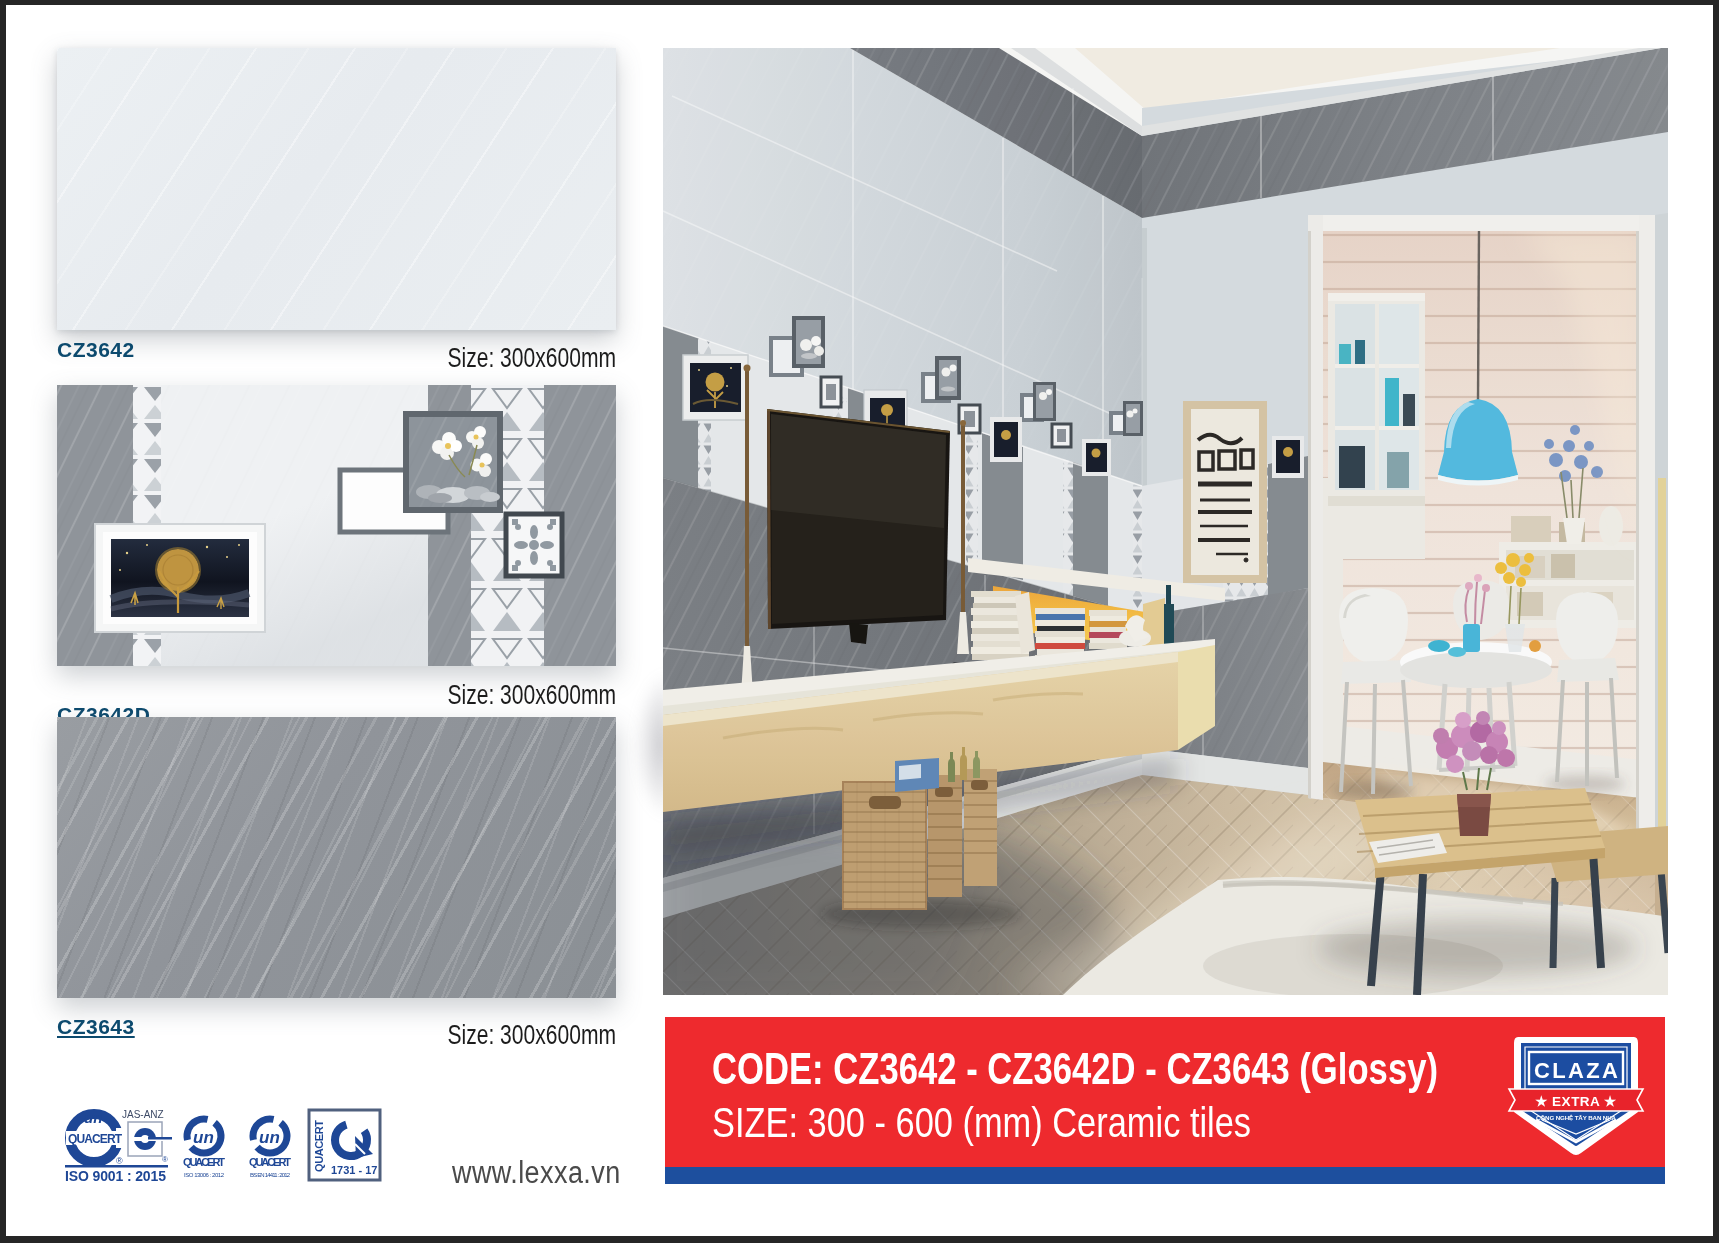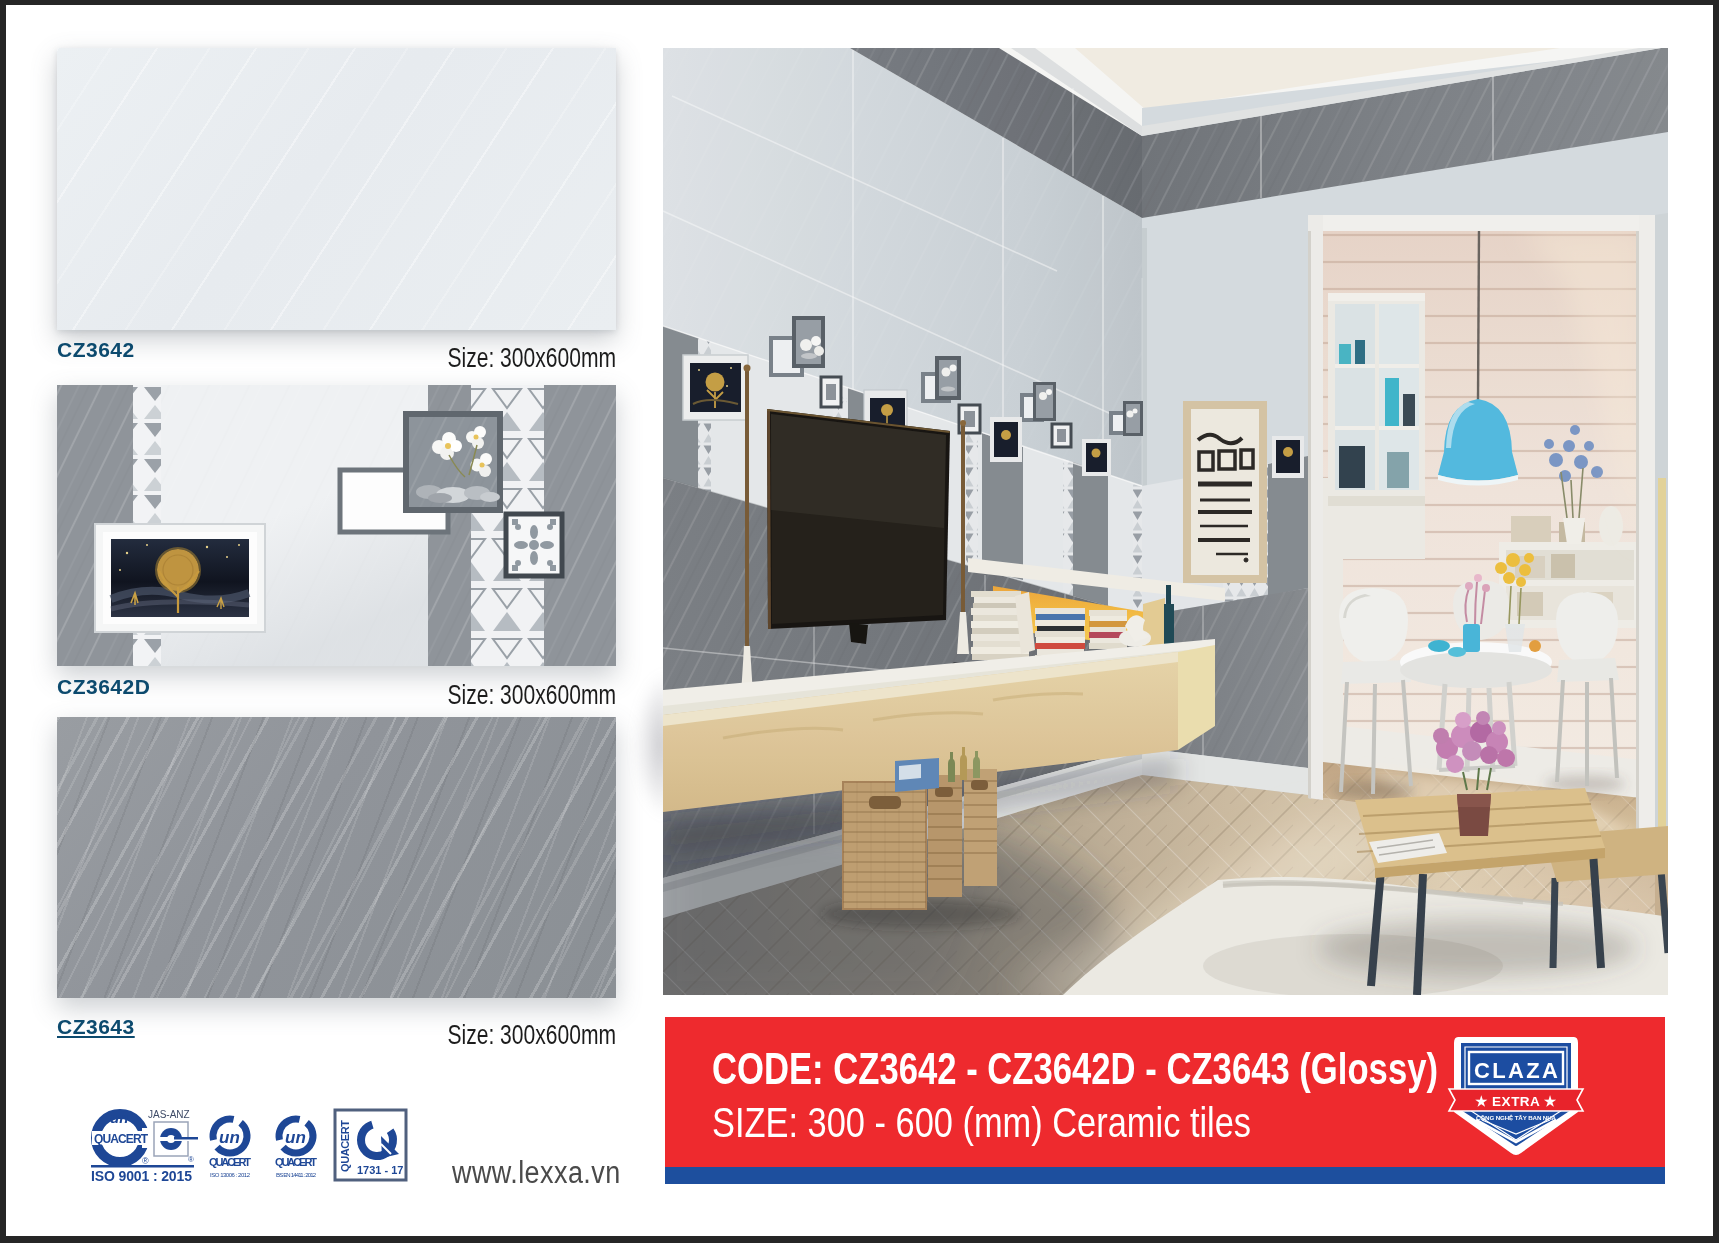--- a/index.html
+++ b/index.html
@@ -123,33 +123,33 @@
 <g fill="#e8d28a">
         <circle cx="70" cy="168" r="1.2"></circle>
         <circle cx="90" cy="160" r="1"></circle>
         <circle cx="150" cy="162" r="1.2"></circle>
         <circle cx="170" cy="172" r="1"></circle>
         <circle cx="182" cy="160" r="1"></circle>
         <circle cx="63" cy="185" r="1"></circle>
       </g>
 </svg>
 </div>
-<div class="abs lbl" style="left:57px;top:675px;">CZ3642D</div>
+<div class="abs lbl" style="left:57px;top:703px;">CZ3642D</div>
 <div class="abs siz" style="left:316px;top:680px;width:300px;text-align:right;">Size: 300x600mm</div>
 
 <div class="abs" style="left:57px;top:717px;width:559px;height:281px;background:
 repeating-linear-gradient(119deg, rgba(255,255,255,0.20) 0 3px, rgba(255,255,255,0) 3px 34px, rgba(255,255,255,0.15) 34px 37px, rgba(255,255,255,0) 37px 61px),
 repeating-linear-gradient(117deg, rgba(255,255,255,0.13) 0 2px, rgba(255,255,255,0) 2px 43px),
 repeating-linear-gradient(111deg, rgba(58,60,64,0.10) 0 2px, rgba(0,0,0,0) 2px 27px, rgba(255,255,255,0.12) 27px 29px, rgba(0,0,0,0) 29px 48px),
 linear-gradient(133deg,#999da2 0%,#90949a 40%,#8b9095 100%);
 box-shadow:0 10px 24px rgba(90,100,110,0.30);"></div>
 <div class="abs lbl" style="left:57px;top:1015px;text-decoration:underline;">CZ3643</div>
 <div class="abs siz" style="left:316px;top:1020px;width:300px;text-align:right;">Size: 300x600mm</div>
 
-<div class="abs" id="logos" style="left:58px;top:1106px;width:330px;height:80px;margin-left:26px;">
+<div class="abs" id="logos" style="left:58px;top:1106px;width:330px;height:80px;">
 <svg width="330" height="80" viewBox="0 0 330 80">
 <g fill="none" stroke="#1e4796">
 
 <circle cx="36" cy="32" r="24" stroke-width="10"></circle>
 <rect x="58" y="22" width="14" height="20" fill="#ffffff" stroke="none"></rect>
 </g>
 <text x="26" y="17" font-family="Liberation Sans" font-size="15" font-style="italic" font-weight="bold" fill="#1e4796">un</text>
 <rect x="8" y="25" width="60" height="14" fill="#ffffff"></rect>
 <text x="10" y="37" font-family="Liberation Sans" font-size="12" font-weight="bold" fill="#1e4796" textLength="54">QUACERT</text>
 <text x="58" y="58" font-family="Liberation Sans" font-size="9" fill="#1e4796">®</text>
@@ -677,21 +677,21 @@
 <path d="M800,724 L804,742 M816,720 L814,742 M828,720 L824,742" stroke="#5f7a4a" stroke-width="2" fill="none"></path>
 </g>
 <rect x="0" y="0" width="1005" height="947" fill="rgba(72,82,96,0.035)"></rect>
 </svg>
 </div>
 
 <div class="abs" style="left:665px;top:1017px;width:1000px;height:150px;background:#ee2a2e;"></div>
 <div class="abs" style="left:665px;top:1167px;width:1000px;height:17px;background:#1d4f9e;"></div>
 <div class="abs" style="left:712px;top:1043px;font-weight:bold;font-size:45px;color:#ffffff;transform:scaleX(0.77);transform-origin:0 0;white-space:nowrap;">CODE: CZ3642 - CZ3642D - CZ3643 (Glossy)</div>
 <div class="abs" style="left:712px;top:1098px;font-size:43px;color:#ffffff;transform:scaleX(0.80);transform-origin:0 0;white-space:nowrap;">SIZE: 300 - 600 (mm) Ceramic tiles</div>
-<div class="abs" id="claza" style="left:1446px;top:1034px;width:140px;height:124px;">
+<div class="abs" id="claza" style="left:1506px;top:1034px;width:140px;height:124px;">
 <svg width="140" height="124" viewBox="0 0 140 124">
 <path d="M12,3 H128 Q132,3 132,9 V78 L75,119 Q70,123 65,119 L8,78 V9 Q8,3 12,3 Z" fill="#ffffff"></path>
 <path d="M15,9 H125 V76 L72,111 Q70,113 68,111 L15,76 Z" fill="#1c4da1"></path>
 <rect x="23" y="18" width="94" height="32" fill="none" stroke="#ffffff" stroke-width="2.4"></rect>
 <path d="M19,13 H121 V73 L70,106 L19,73 Z" fill="none" stroke="#ffffff" stroke-width="1.2"></path>
 <path d="M30,86 L70,108 L110,86" fill="none" stroke="#ffffff" stroke-width="2.6"></path>
 <path d="M36,86 L70,100 L104,86" fill="none" stroke="#ffffff" stroke-width="1.2"></path>
 <text x="70" y="44" font-family="Liberation Sans" font-size="22" font-weight="bold" fill="#ffffff" text-anchor="middle" textLength="84">CLAZA</text>
 <path d="M3,55 H137 L131,66 L137,77 H3 L9,66 Z" fill="#e8232b" stroke="#ffffff" stroke-width="1.6"></path>
 <text x="70" y="72" font-family="Liberation Sans" font-size="13.5" font-weight="bold" fill="#ffffff" text-anchor="middle" letter-spacing="0.5">★ EXTRA ★</text>

